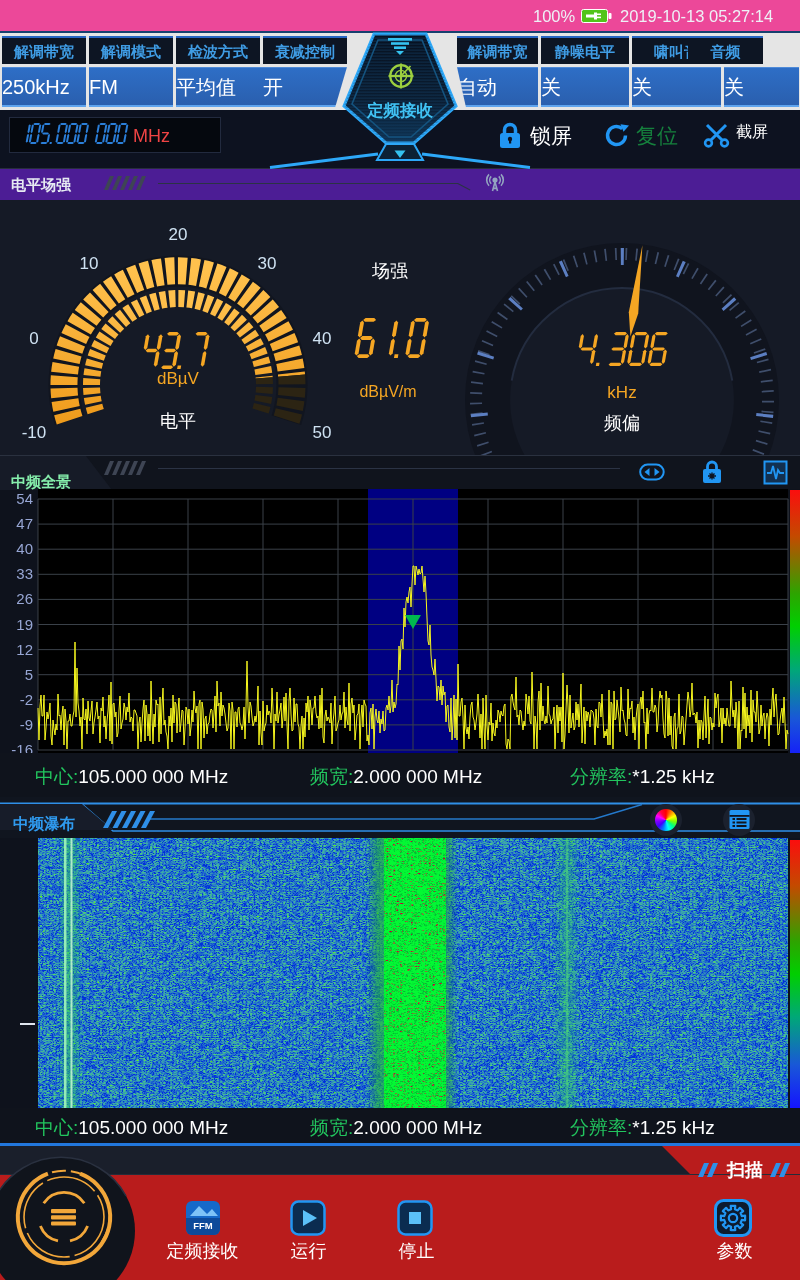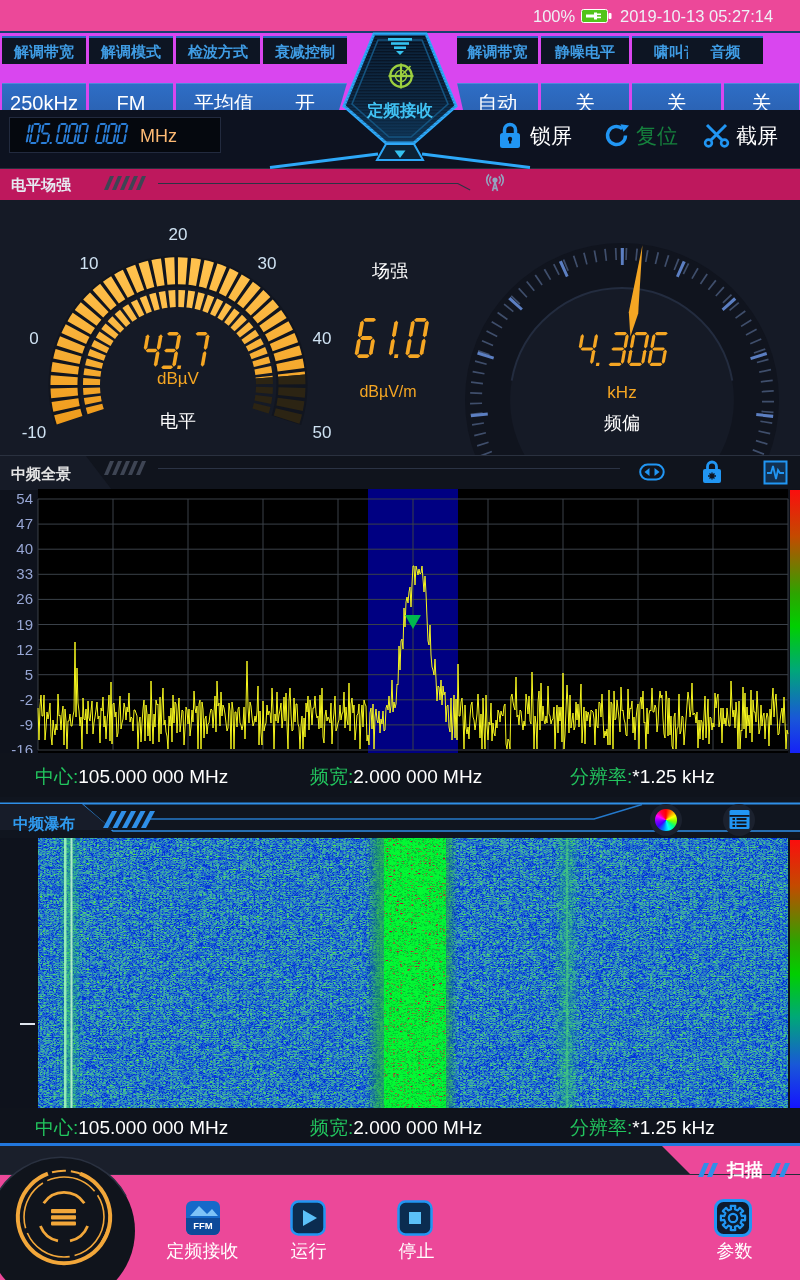--- a/index.html
+++ b/index.html
@@ -1,39 +1,39 @@
 <!DOCTYPE html>
 <html><head><meta charset="utf-8"><style>
 *{margin:0;padding:0;box-sizing:border-box}
 html,body{width:800px;height:1280px;background:#0b0f18;overflow:hidden;
  font-family:"Liberation Sans",sans-serif;}
 .abs{position:absolute}
 #root{position:relative;width:800px;height:1280px;background:#0e121c}
 .hdrcell{position:absolute;top:3px;height:28px;background:#0d1523;border-top:2px solid #2665c2;
  color:#3f9ce4;font-size:15px;font-weight:bold;text-align:center;line-height:27px}
-.valcell{position:absolute;top:50px;height:40px;background:linear-gradient(180deg,#2e6ec6,#2a5fae);
- border-top:1px solid #4e8ad8;border-bottom:2px solid #5fa4ee;color:#fff;font-size:20px;text-align:center;line-height:38px}
+.valcell{position:absolute;top:34px;height:40px;background:linear-gradient(180deg,#2e6ec6,#2a5fae);
+ border-top:1px solid #4e8ad8;border-bottom:2px solid #5fa4ee;color:#fff;font-size:20px;line-height:38px}
 .footlbl{color:#22c55e;font-size:19px}
 .footval{color:#fff;font-size:19px}
 .btnlabel{position:absolute;color:#fff;font-size:18px;text-align:center}
 </style></head><body>
 <div id="root">
 <div class="abs" style="left:0;top:0;width:800px;height:33px;background:#ec4899;border-bottom:2px solid #17406f">
       <span class="abs" style="left:533px;top:7px;color:#eef1f7;font-size:16.5px">100%</span>
       <svg class="abs" style="left:581px;top:8.5px" width="31" height="14">
 <rect x="0.5" y="0.5" width="26" height="13" rx="2" fill="#52c41a" stroke="#ffffff"></rect>
 <rect x="27.5" y="4" width="3" height="6" rx="1" fill="#fff"></rect>
 <rect x="5" y="5.5" width="9" height="3" fill="#fff"></rect>
         <rect x="13" y="3.5" width="3" height="7" fill="#fff"></rect>
 <rect x="16" y="4.5" width="4" height="1.6" fill="#fff"></rect>
         <rect x="16" y="7.6" width="4" height="1.6" fill="#fff"></rect>
       </svg>
       <span class="abs" style="left:620px;top:7px;color:#eef1f7;font-size:16.5px">2019-10-13 05:27:14</span>
     </div>
-    <div class="abs" style="left:0;top:33px;width:800px;height:77px;background:#d946ef">
+    <div class="abs" style="left:0;top:33px;width:800px;height:77px;background:#e5e5e5">
       <div class="hdrcell" style="left:2px;width:84px">解调带宽</div>
       <div class="valcell" style="left:2px;width:84px">250kHz</div>
       <div class="hdrcell" style="left:89px;width:84px">解调模式</div>
       <div class="valcell" style="left:89px;width:84px">FM</div>
       <div class="hdrcell" style="left:176px;width:84px">检波方式</div>
       <div class="valcell" style="left:176px;width:96px">平均值</div>
       <div class="hdrcell" style="left:263px;width:84px">衰减控制</div>
       <div class="valcell" style="left:263px;width:84px;clip-path:polygon(0 0,100% 0,86% 100%,0 100%)">开</div>
       <div class="hdrcell" style="left:457px;width:81px">解调带宽</div>
       <div class="valcell" style="left:457px;width:81px;clip-path:polygon(0 0,100% 0,100% 100%,11% 100%)">自动</div>
@@ -124,41 +124,41 @@
           <polygon points="88.0,10.8 89.0,11.9 89.0,18.6 88.0,19.7 87.0,18.6 87.0,11.9"></polygon>
           <polygon points="88.0,1.3 89.0,2.4 89.0,9.1 88.0,10.2 87.0,9.1 87.0,2.4"></polygon>
           <polygon points="98.9,1.0 100.0,0.0 104.5,0.0 105.6,1.0 104.5,2.0 100.0,2.0"></polygon>
           <polygon points="105.9,1.3 106.9,2.4 106.9,9.1 105.9,10.2 104.9,9.1 104.9,2.4"></polygon>
           <polygon points="105.9,10.8 106.9,11.9 106.9,18.6 105.9,19.7 104.9,18.6 104.9,11.9"></polygon>
           <polygon points="98.9,20.0 100.0,19.0 104.5,19.0 105.6,20.0 104.5,21.0 100.0,21.0"></polygon>
           <polygon points="98.5,10.8 99.5,11.9 99.5,18.6 98.5,19.7 97.5,18.6 97.5,11.9"></polygon>
           <polygon points="98.5,1.3 99.5,2.4 99.5,9.1 98.5,10.2 97.5,9.1 97.5,2.4"></polygon>
         </g>
       </svg>
-      <span class="abs" style="left:140px;top:16px;color:#fdba74;font-size:18px">MHz</span>
+      <span class="abs" style="left:133px;top:16px;color:#ef4444;font-size:18px">MHz</span>
       <svg class="abs" style="left:498px;top:12px" width="24" height="27">
 <rect x="2" y="11" width="20" height="15" rx="2.5" fill="#2196f3"></rect>
 <path d="M6.5 11 V8 a5.5 5.5 0 0 1 11 0 V11" fill="none" stroke="#2196f3" stroke-width="3.5"></path>
 <circle cx="12" cy="17" r="2.2" fill="#0d1220"></circle>
         <rect x="11" y="17" width="2.2" height="4.5" fill="#0d1220"></rect>
       </svg>
       <span class="abs" style="left:530px;top:12px;color:#fff;font-size:21px">锁屏</span>
       <svg class="abs" style="left:603px;top:12px" width="27" height="27" viewBox="0 0 27 27">
 <path d="M22.5 13.5 a9 9 0 1 1 -3.2 -6.9" fill="none" stroke="#2196f3" stroke-width="3.4"></path>
 <polygon points="17.5,2.2 26,3.5 20.5,9.8" fill="#2196f3"></polygon>
       </svg>
       <span class="abs" style="left:636px;top:12px;color:#15803d;font-size:21px">复位</span>
       <svg class="abs" style="left:703px;top:12px" width="27" height="27" viewBox="0 0 27 27">
 <circle cx="5.5" cy="21" r="3.4" fill="none" stroke="#2196f3" stroke-width="2.6"></circle>
 <circle cx="21.5" cy="21" r="3.4" fill="none" stroke="#2196f3" stroke-width="2.6"></circle>
 <path d="M4 3 L19.5 18.5 M23 3 L7.5 18.5" stroke="#2196f3" stroke-width="3"></path>
       </svg>
-      <span class="abs" style="left:736px;top:12px;color:#fff;font-size:21px">截屏</span>
-    </div>
-    <div class="abs" style="left:0;top:168px;width:800px;height:32px;background:#be185d;border-top:1px solid #272e3d">
+      <span class="abs" style="left:736px;top:12px;color:#fff;font-size:16px">截屏</span>
+    </div>
+    <div class="abs" style="left:0;top:168px;width:800px;height:32px;background:#4c1d95;border-top:1px solid #272e3d">
       <span class="abs" style="left:11px;top:7px;color:#e6eaf2;font-size:15px;font-weight:bold">电平场强</span>
       <svg class="abs" style="left:104px;top:7px" width="50" height="14">
         <polygon points="0,14 6,0 10,0 4,14" fill="#3e4554"></polygon>
         <polygon points="8,14 14,0 18,0 12,14" fill="#3e4554"></polygon>
         <polygon points="16,14 22,0 26,0 20,14" fill="#3e4554"></polygon>
         <polygon points="24,14 30,0 34,0 28,14" fill="#3e4554"></polygon>
         <polygon points="32,14 38,0 42,0 36,14" fill="#3e4554"></polygon>
       </svg>
       <div class="abs" style="left:158px;top:14px;width:300px;height:1px;background:#2b3344"></div>
       <div class="abs" style="left:458px;top:14px;width:14px;height:1px;background:#2b3344;transform:rotate(28deg);transform-origin:0 0"></div>
@@ -261,21 +261,21 @@
           <polygon points="73.2,17.5 74.8,19.3 74.8,30.1 73.2,31.9 71.6,30.1 71.6,19.3"></polygon>
           <polygon points="73.7,32.4 75.5,30.8 84.9,30.8 86.7,32.4 84.9,34.0 75.5,34.0"></polygon>
           <polygon points="87.2,17.5 88.8,19.3 88.8,30.1 87.2,31.9 85.6,30.1 85.6,19.3"></polygon>
         </g>
       </g>
       <text x="622.0" y="198" text-anchor="middle" fill="#f5a623" font-size="17">kHz</text>
       <text x="622.0" y="229" text-anchor="middle" fill="#fff" font-size="18">频偏</text>
     </svg>
     <div class="abs" style="left:0;top:455px;width:800px;height:34px;background:#10141d;border-top:1px solid #2a313f">
       <div class="abs" style="left:0;top:0;width:112px;height:34px;background:#161b27;clip-path:polygon(0 0,86px 0,112px 34px,0 34px)"></div>
-      <span class="abs" style="left:11px;top:9px;color:#e5e5e5;font-size:15px;font-weight:bold">中频全景</span>
+      <span class="abs" style="left:11px;top:17px;color:#86efac;font-size:15px;font-weight:bold">中频全景</span>
       <svg class="abs" style="left:104px;top:5px" width="50" height="14">
         <polygon points="0,14 6,0 10,0 4,14" fill="#3e4554"></polygon>
         <polygon points="8,14 14,0 18,0 12,14" fill="#3e4554"></polygon>
         <polygon points="16,14 22,0 26,0 20,14" fill="#3e4554"></polygon>
         <polygon points="24,14 30,0 34,0 28,14" fill="#3e4554"></polygon>
         <polygon points="32,14 38,0 42,0 36,14" fill="#3e4554"></polygon>
       </svg>
       <div class="abs" style="left:158px;top:12px;width:462px;height:1px;background:#2b3344"></div>
       <svg class="abs" style="left:639px;top:6px" width="26" height="20" viewBox="0 0 26 20">
 <rect x="1.2" y="2.5" width="23.5" height="15" rx="7.5" fill="none" stroke="#2196f3" stroke-width="2"></rect>
@@ -423,21 +423,21 @@
       </g>
       <rect x="790" y="2" width="10" height="268" fill="url(#cbar)"></rect>
       <rect x="20" y="185" width="15" height="2" fill="#dfe5ee"></rect>
     </svg>
     <div class="abs" style="left:0;top:1108px;width:800px;height:35px;background:#0f131c">
       <div class="abs" style="left:35px;top:7px"><span class="footlbl">中心:</span><span class="footval">105.000 000 MHz</span></div>
       <div class="abs" style="left:310px;top:7px"><span class="footlbl">频宽:</span><span class="footval">2.000 000 MHz</span></div>
       <div class="abs" style="left:570px;top:7px"><span class="footlbl">分辨率:</span><span class="footval">*1.25 kHz</span></div>
     </div>
     <div class="abs" style="left:0;top:1143px;width:800px;height:3px;background:#2277dd"></div>
-    <div class="abs" style="left:0;top:1146px;width:800px;height:134px;background:#ec4899">
+    <div class="abs" style="left:0;top:1146px;width:800px;height:134px;background:#b91c1c">
       <div class="abs" style="left:0;top:0;width:690px;height:28px;background:#1a1f2b;clip-path:polygon(0 0,662px 0,690px 28px,0 28px)"></div>
       <div class="abs" style="left:0;top:28px;width:800px;height:1px;background:#262c39"></div>
       <svg class="abs" style="left:698px;top:17px" width="22" height="14">
 <polygon points="0,14 5,14 11,0 6,0" fill="#2f8fe8"></polygon>
         <polygon points="9,14 14,14 20,0 15,0" fill="#2f8fe8"></polygon>
       </svg>
       <span class="abs" style="left:727px;top:12px;color:#fff;font-size:18px;font-weight:bold">扫描</span>
       <svg class="abs" style="left:770px;top:17px" width="22" height="14">
 <polygon points="0,14 5,14 11,0 6,0" fill="#2f8fe8"></polygon>
         <polygon points="9,14 14,14 20,0 15,0" fill="#2f8fe8"></polygon>

